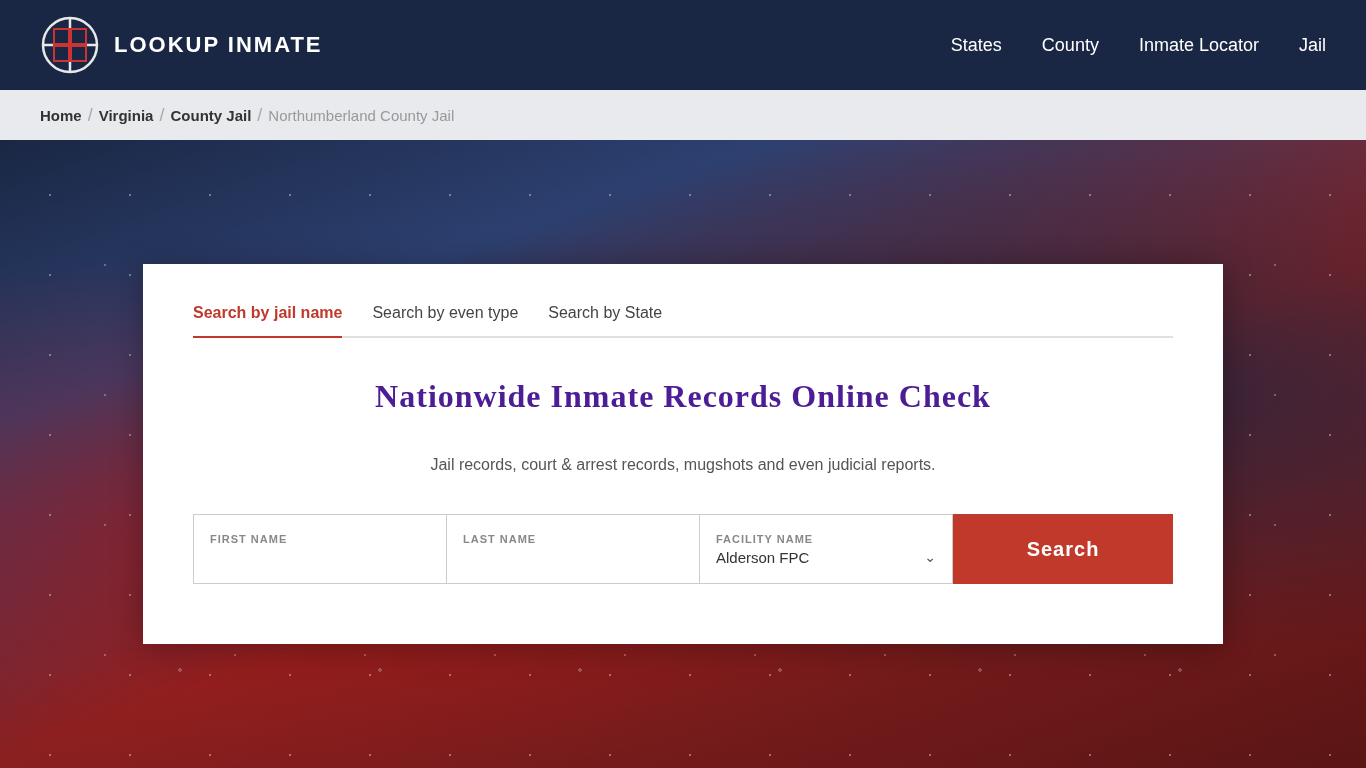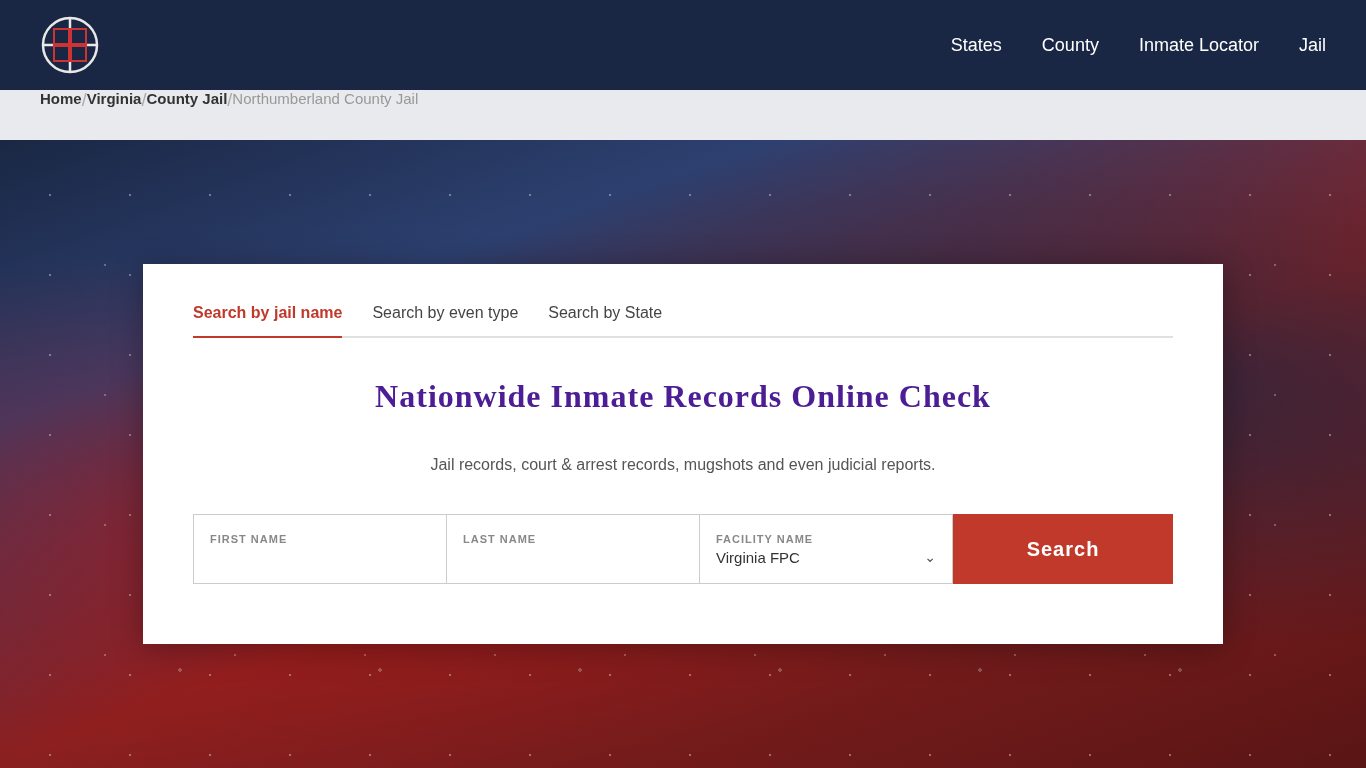--- a/index.html
+++ b/index.html
@@ -40,21 +40,23 @@
       text-decoration: none;
       font-size: 18px;
       font-weight: 500;
     }
 
     
     .breadcrumb-bar {
       background-color: #e8eaed;
       height: 50px;
       display: flex;
+      align-items: center;
       padding: 0 40px;
+      gap: 6px;
       font-size: 15px;
     }
     .breadcrumb-item {
       color: #333;
       font-weight: 600;
       text-decoration: none;
     }
     .breadcrumb-item.active {
       color: #999;
       font-weight: 400;
@@ -232,20 +234,21 @@
       <circle cx="30" cy="30" r="27" fill="none" stroke="#e8e8e8" stroke-width="2.5"></circle>
 
       <line x1="30" y1="3" x2="30" y2="57" stroke="#e8e8e8" stroke-width="2.5"></line>
       <line x1="3" y1="30" x2="57" y2="30" stroke="#e8e8e8" stroke-width="2.5"></line>
 
       <rect x="14" y="14" width="15" height="15" fill="none" stroke="#cc3333" stroke-width="2"></rect>
       <rect x="31" y="14" width="15" height="15" fill="none" stroke="#cc3333" stroke-width="2"></rect>
       <rect x="14" y="31" width="15" height="15" fill="none" stroke="#cc3333" stroke-width="2"></rect>
       <rect x="31" y="31" width="15" height="15" fill="none" stroke="#cc3333" stroke-width="2"></rect>
     </svg>
+    <span class="logo-text">LOOKUP INMATE</span>
   </div>
   <nav>
     <ul class="nav-links">
       <li><a href="#">States</a></li>
       <li><a href="#">County</a></li>
       <li><a href="#">Inmate Locator</a></li>
       <li><a href="#">Jail</a></li>
     </ul>
   </nav>
 </header>
@@ -280,21 +283,21 @@
         <label>FIRST NAME</label>
         <input type="text" style="">
       </div>
       <div class="form-field">
         <label>LAST NAME</label>
         <input type="text" style="">
       </div>
       <div class="form-field-select">
         <label>FACILITY NAME</label>
         <div class="select-row">
-          <span class="select-value">Virginia FPC</span>
+          <span class="select-value">Alderson FPC</span>
           <span class="chevron-icon">⌄</span>
         </div>
       </div>
       <button class="search-btn">Search</button>
     </div>
 
   </div>
 </div>
 
 </body></html>

